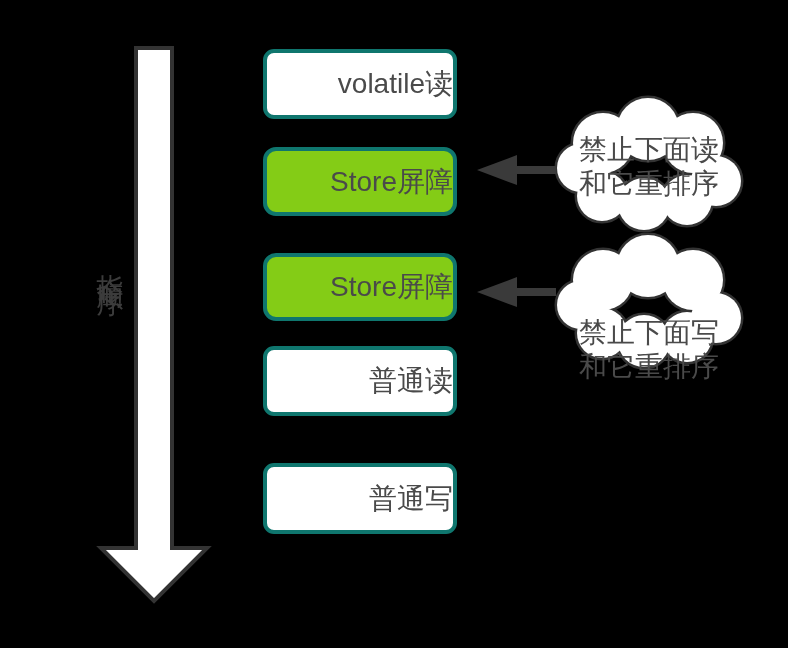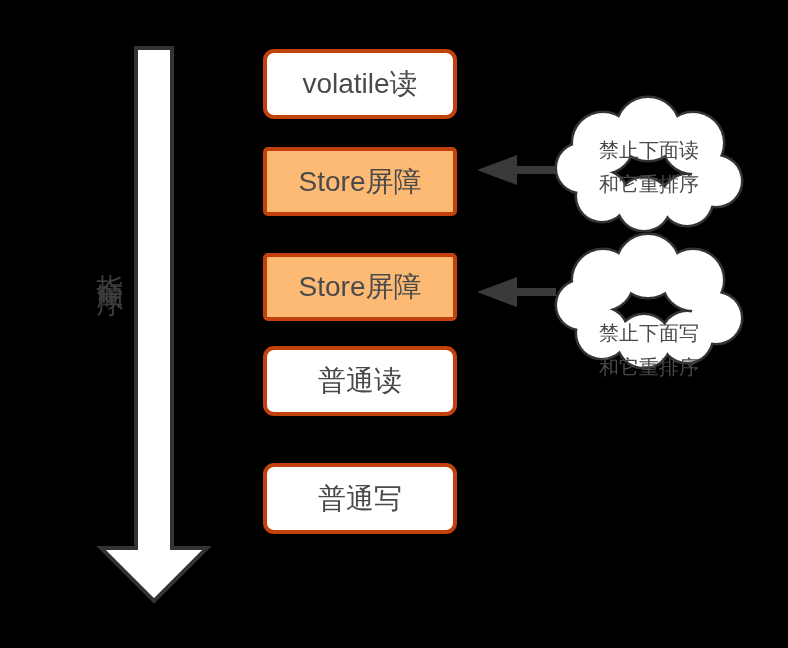--- a/index.html
+++ b/index.html
@@ -41,42 +41,42 @@
     color: #3c3c3c;
     font-weight: 400;
     user-select: none;
   }
 
   .ibox {
     position: absolute;
     left: 263px;
     width: 194px;
     box-sizing: border-box;
-    border: 4px solid #c2410c;
+    border: 4px solid #0f766e;
     border-radius: 11px;
     background: #ffffff;
     display: flex;
     align-items: center;
-    justify-content: center;
+    justify-content: flex-end;
     font-size: 28px;
     color: #4a4a4a;
   }
-  .ibox.green { background: #fdba74; border-radius: 5px; }
+  .ibox.green { background: #84cc16; border-radius: 13px; }
   .ibox.b1 { top: 49px;  height: 70px; }
   .ibox.b2 { top: 147px; height: 69px; }
   .ibox.b3 { top: 253px; height: 68px; }
   .ibox.b4 { top: 346px; height: 70px; }
   .ibox.b5 { top: 463px; height: 71px; }
 
   .cloud-text {
     position: absolute;
     left: 556px;
     width: 186px;
     text-align: center;
-    font-size: 20px;
+    font-size: 28px;
     line-height: 34px;
     color: #4a4a4a;
   }
   .cloud-text.c1 { top: 133px; }
   .cloud-text.c2 { top: 272px; margin-top: 44px; }
 </style>
 </head>
 <body>
 
 <div class="canvas">

